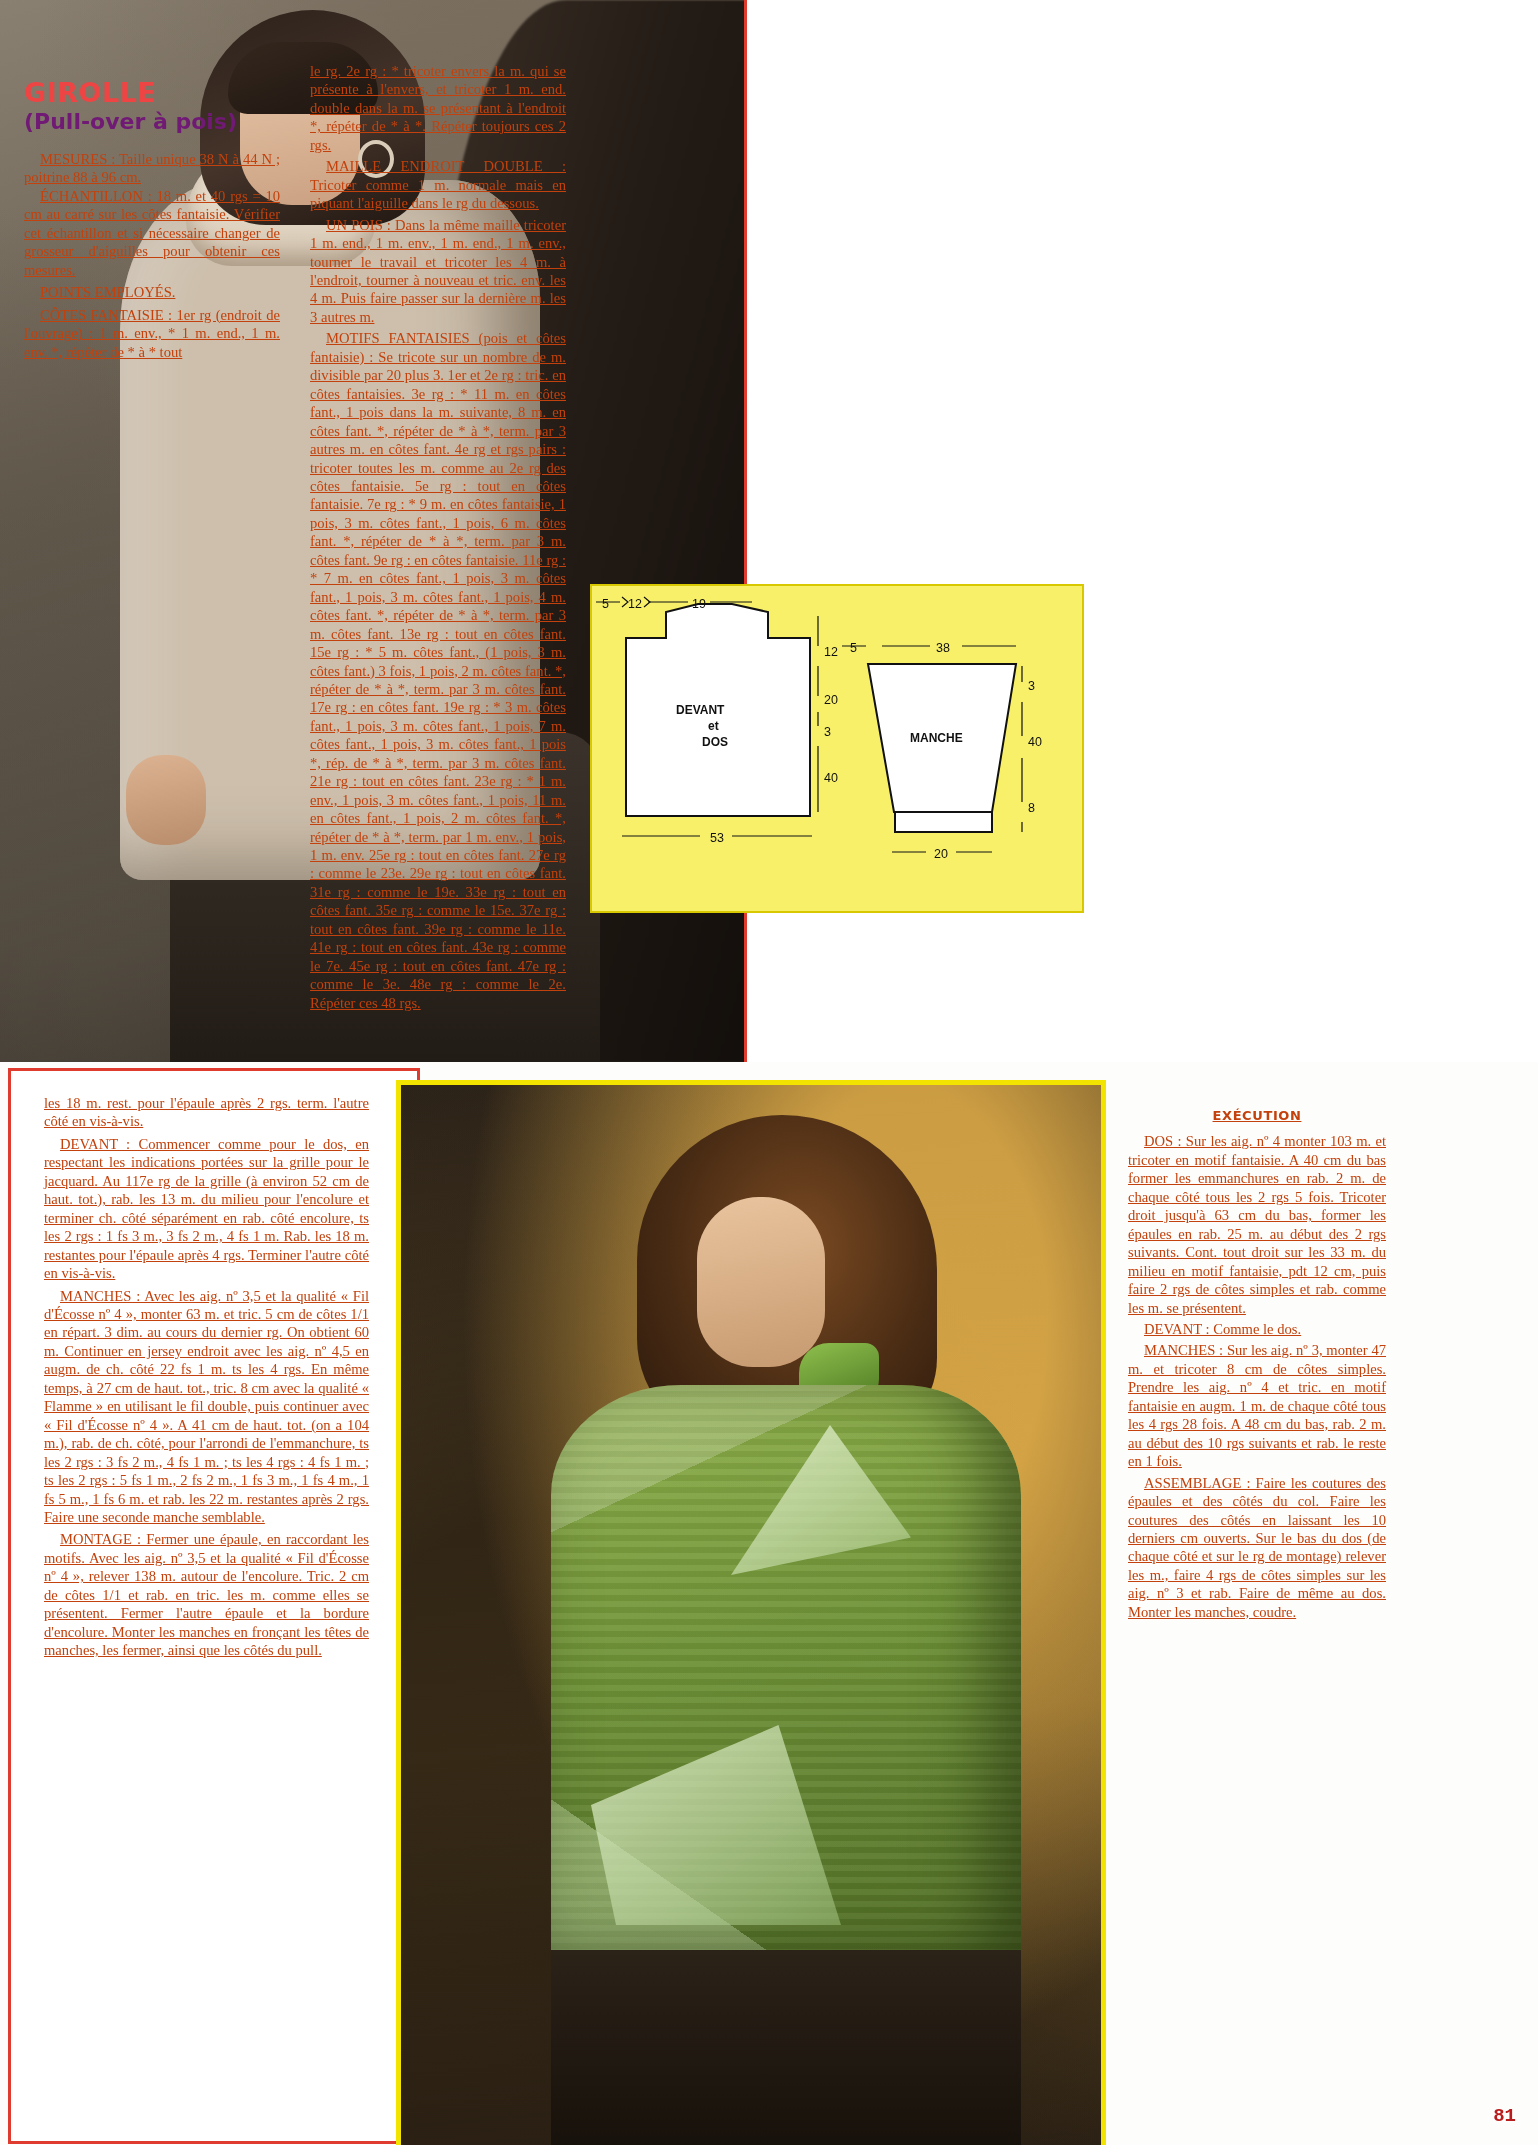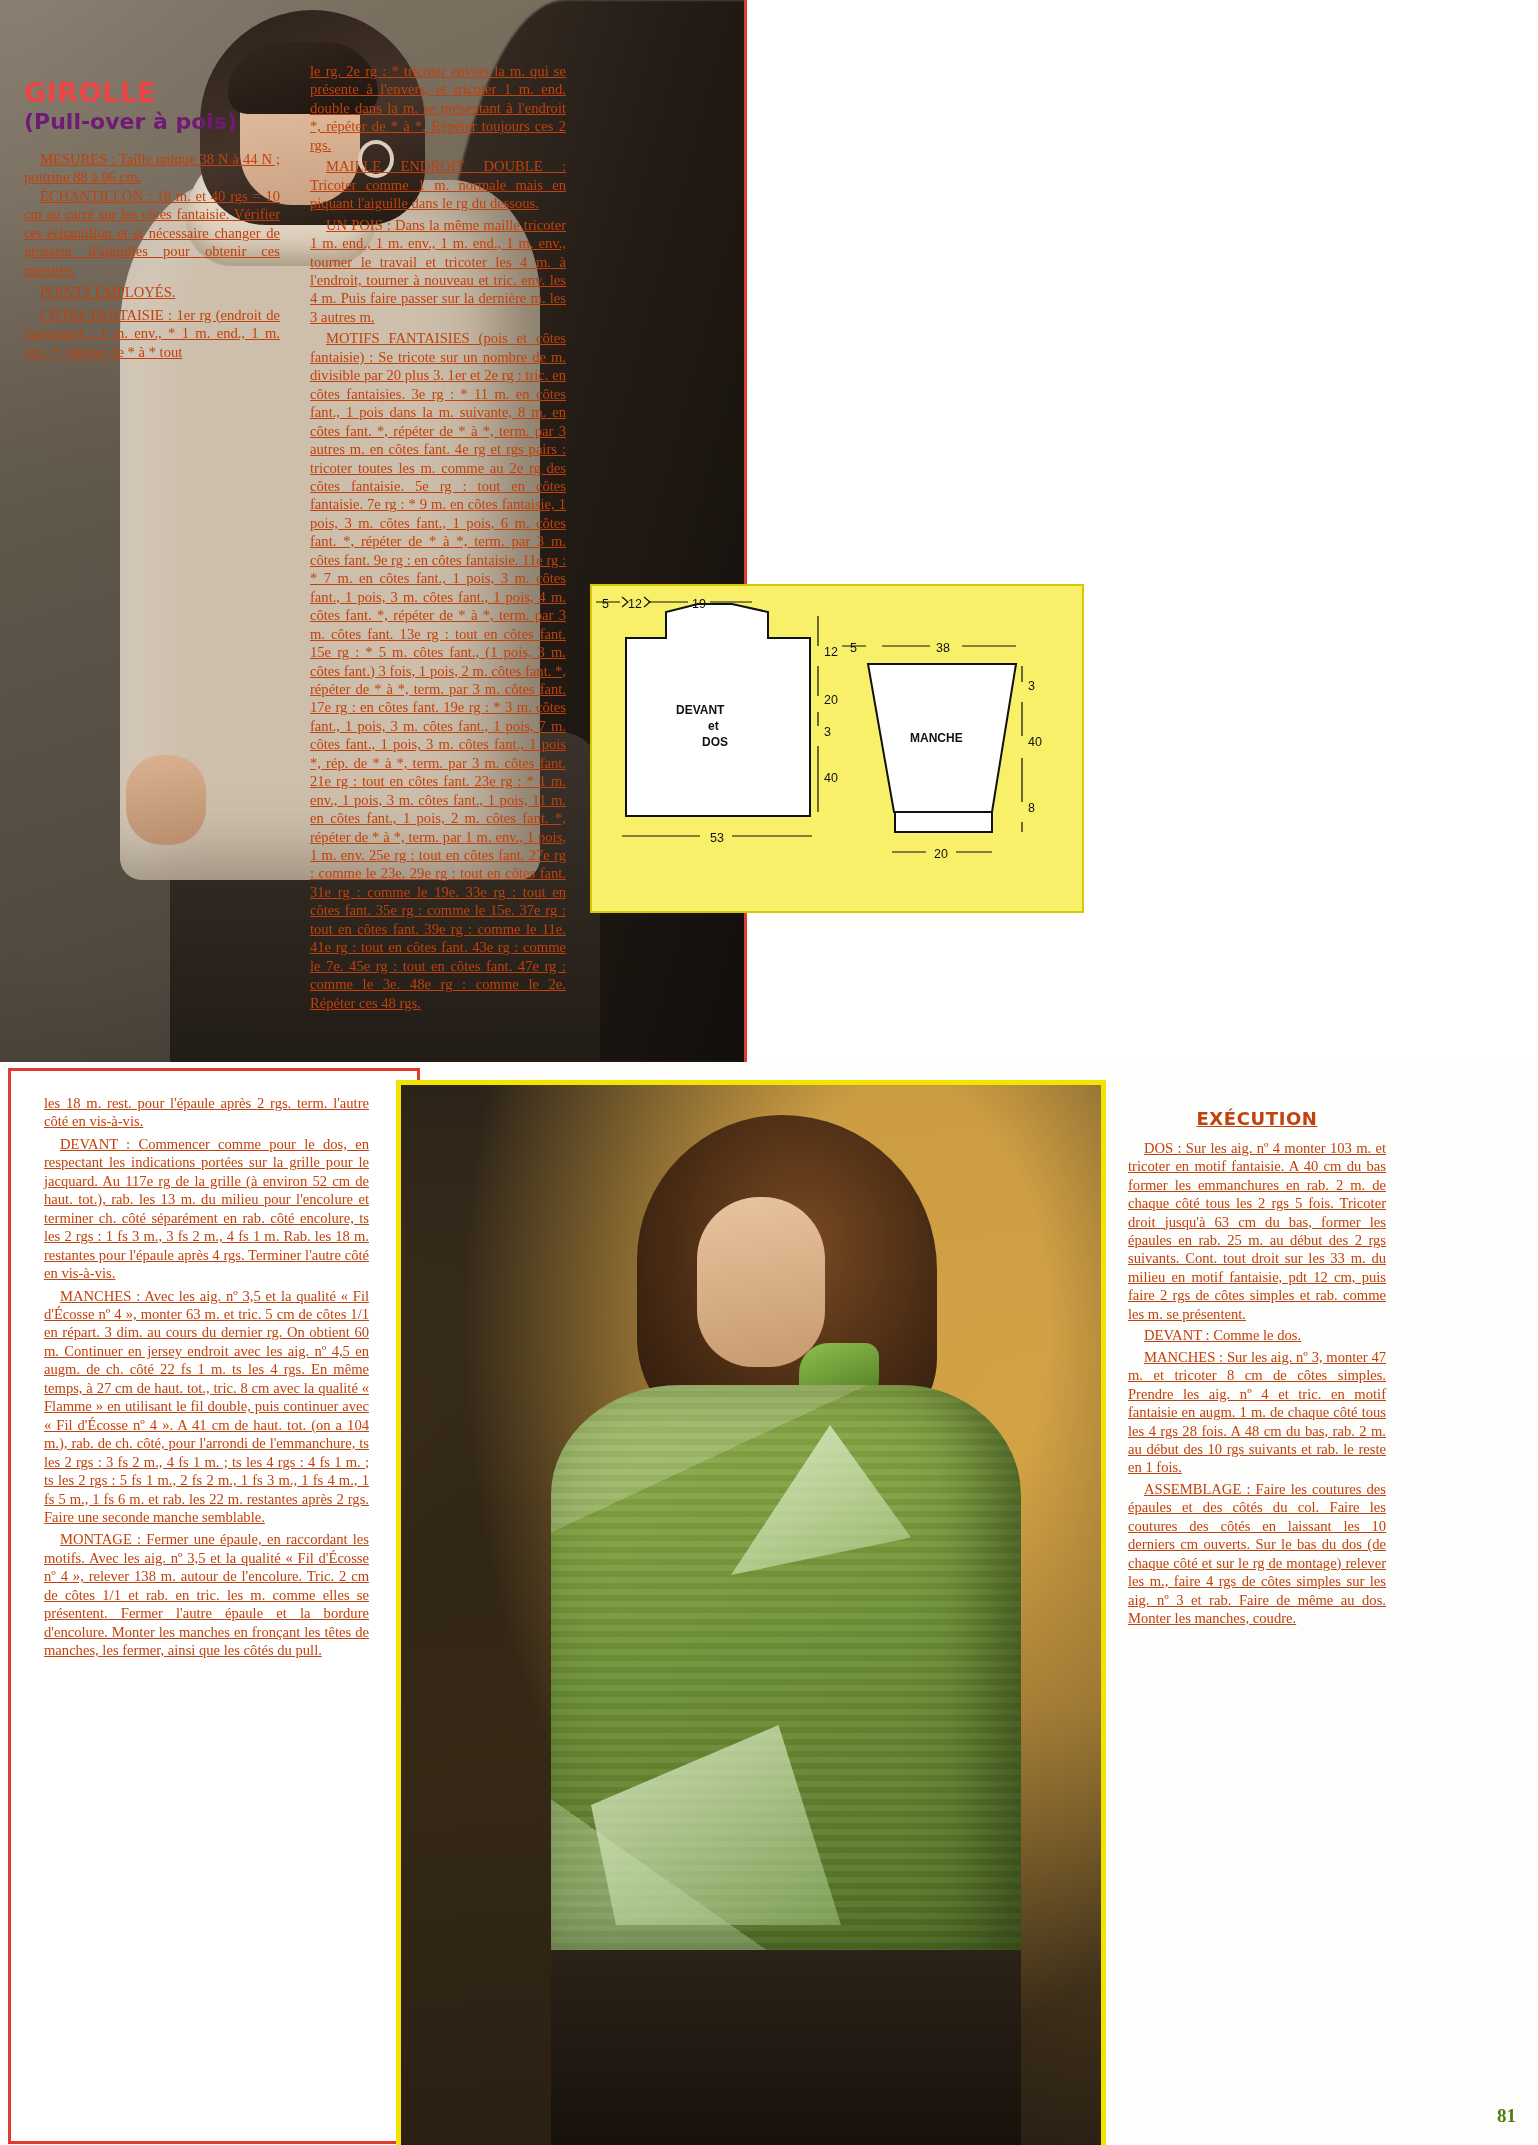--- a/index.html
+++ b/index.html
@@ -202,28 +202,28 @@
   
   .bl-frame {
     position: absolute; left: 8px; top: 1068px;
     width: 406px; height: 1070px;
     border: 3px solid #e03b2f;
     background: #ffffff;
   }
 
   .page-number {
     position: absolute; right: 22px; bottom: 18px;
-    font-family: Liberation Serif, serif;
-    font-weight: bold; font-size: 19px; color: #4d7c0f;
+    font-family: Liberation Mono, monospace;
+    font-weight: bold; font-size: 19px; color: #b91c1c;
   }
 
   .exec-head {
     font-family: "DejaVu Sans", sans-serif;
     font-weight: bold;
-    font-size: 18px;
+    font-size: 13px;
     text-align: center;
     letter-spacing: .6px;
     margin: 14px 0 8px 0;
   }
 
   .s-label {
     font-family: "Liberation Sans", sans-serif;
     font-size: 12px;
     font-weight: bold;
     fill: #111;

